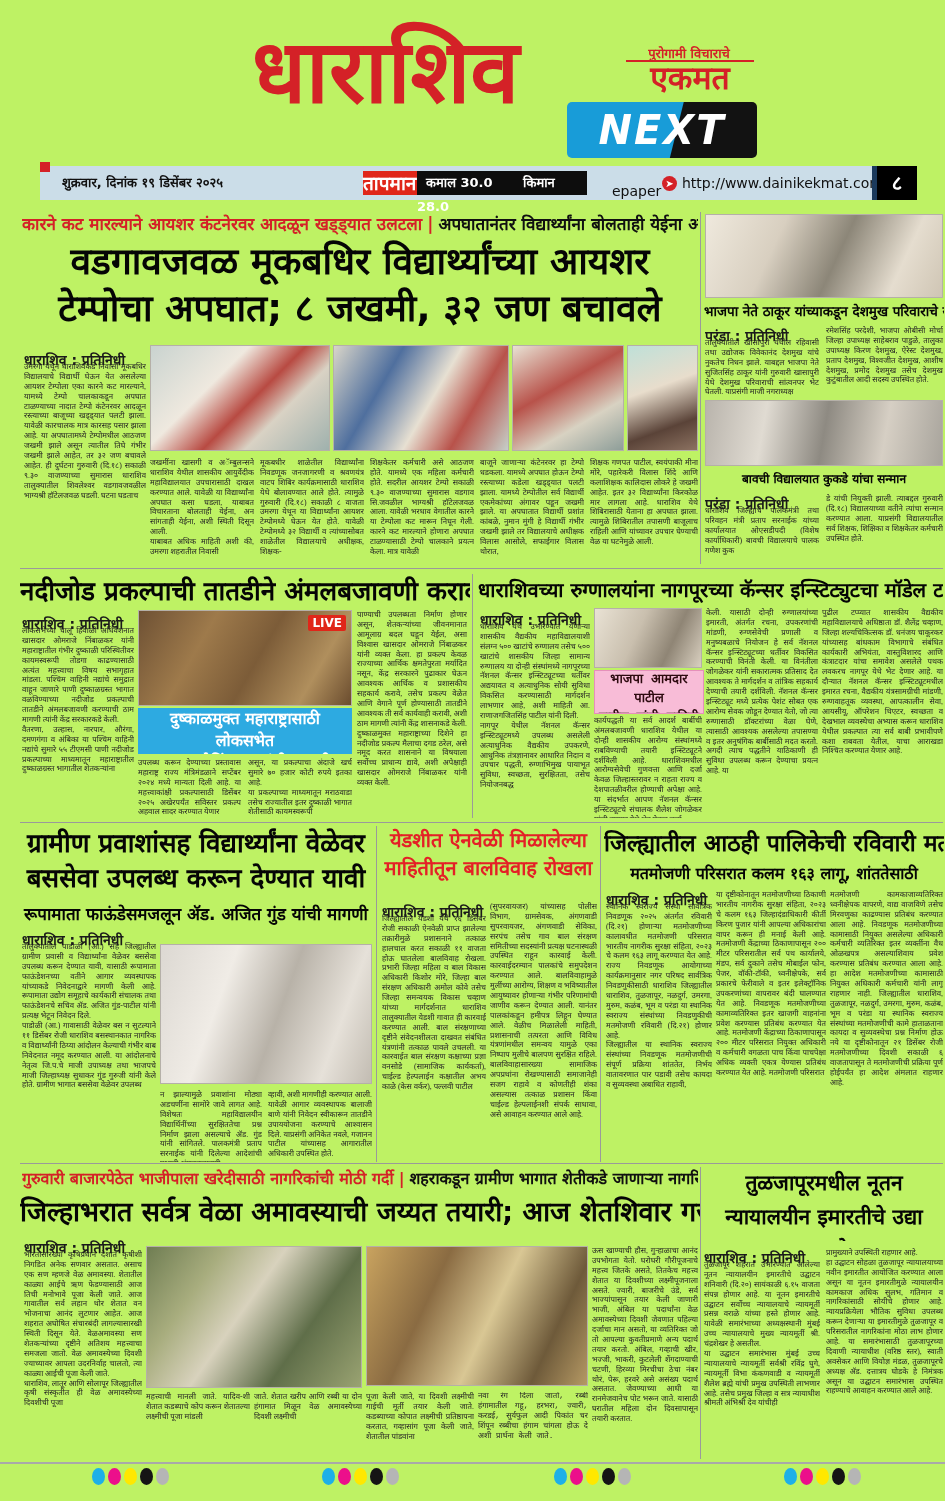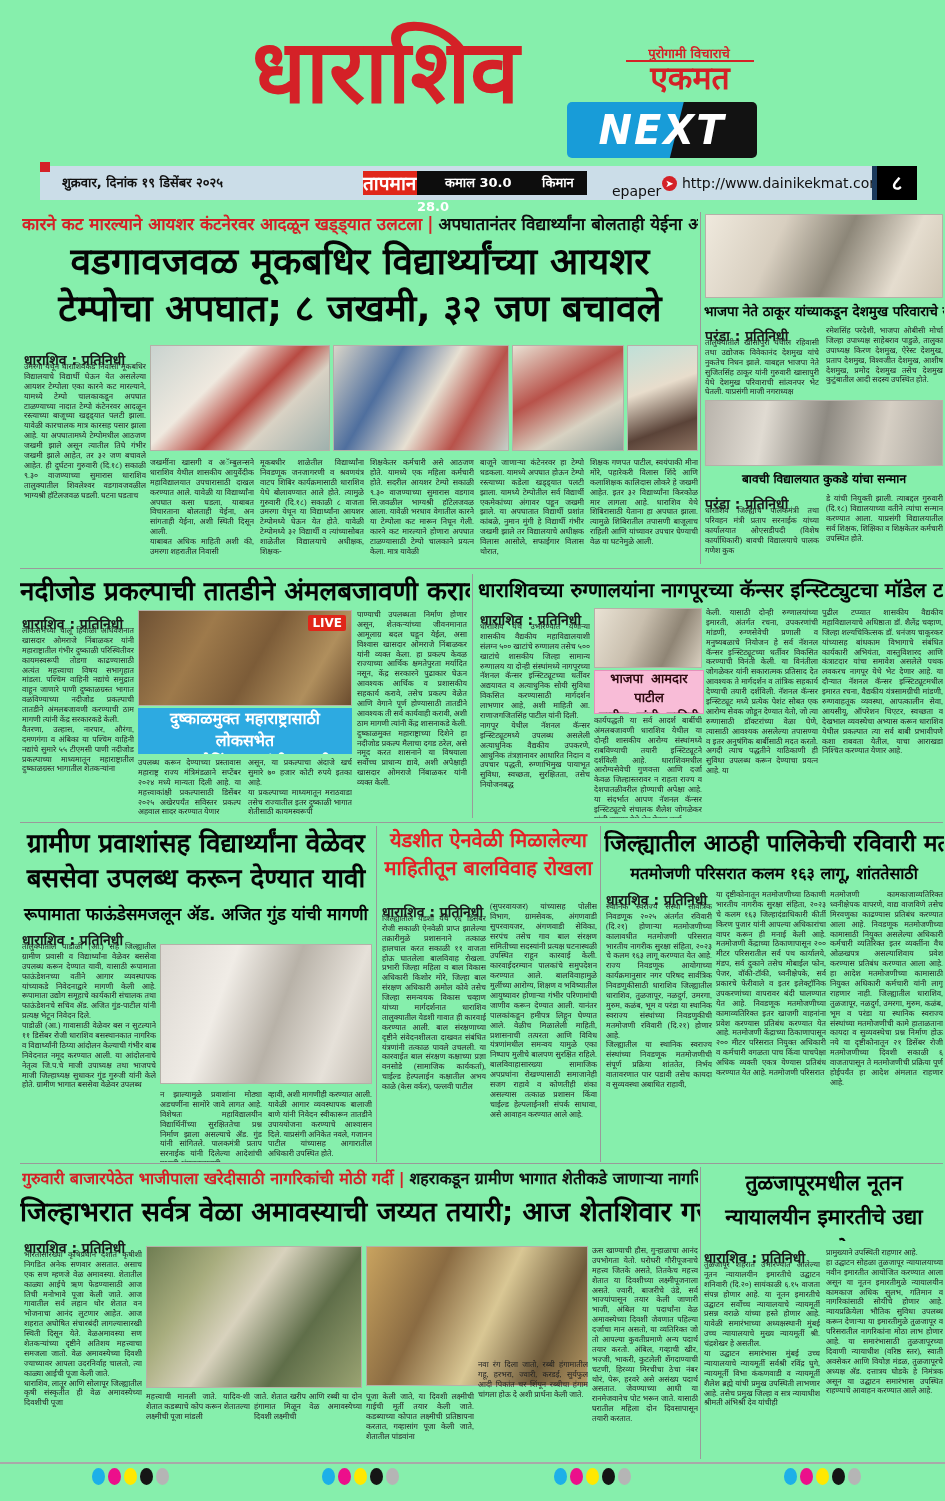--- a/index.html
+++ b/index.html
@@ -1,16 +1,16 @@
 <!DOCTYPE html>
 <html><head>
 <meta charset="utf-8">
 <style>
   html,body{margin:0;padding:0;background:#e8e8e8;}
-  .page{position:relative;width:945px;height:1501px;background:#86efac;margin:0 auto;overflow:hidden;
+  .page{position:relative;width:945px;height:1501px;background:#bef264;margin:0 auto;overflow:hidden;
         font-family:"Liberation Serif", serif;color:#1a1a1a;}
   .abs{position:absolute;}
   
   .masthead-title{font-family:"DejaVu Sans",sans-serif;font-weight:bold;color:#d42127;
         font-size:88px;line-height:1;white-space:nowrap;}
   .tag-small{font-family:"DejaVu Sans",sans-serif;font-weight:bold;color:#d42127;font-size:13px;text-align:center;}
   .tag-brand{font-family:"DejaVu Serif",serif;font-weight:bold;color:#d42127;font-size:32px;text-align:center;
         border-top:2px solid #d42127;line-height:1.05;}
   .next-logo{background:linear-gradient(104deg,#189cd8 0%,#189cd8 57%,#121212 57.5%,#121212 100%);
         border-radius:5px;color:#fff;font-family:"DejaVu Sans",sans-serif;font-weight:bold;
@@ -75,21 +75,21 @@
     <div class="abs tag-small" style="left:618px;top:44px;width:142px;">पुरोगामी विचाराचे</div>
     <div class="abs tag-brand" style="left:626px;top:60px;width:128px;">एकमत</div>
     <div class="abs next-logo" style="left:567px;top:102px;width:190px;height:56px;">NEXT</div>
   </header>
 
   <div class="abs datebar" style="left:40px;top:166px;width:877px;height:34px;">
     <div class="abs" style="left:0;top:-4px;width:10px;height:10px;background:#d42127;"></div>
     <div class="abs datebar-date" style="left:22px;top:0;">शुक्रवार, दिनांक १९ डिसेंबर २०२५</div>
     <div class="abs temp-red" style="left:323px;top:5px;width:54px;height:24px;">तापमान</div>
     <div class="abs temp-black" style="left:377px;top:5px;width:170px;height:24px;">
-      <span style="padding-left:28px;">कमाल</span>
+      <span style="padding-left:9px;">कमाल</span>
       <span>30.0</span>
       <span style="padding-left:26px;">किमान</span>
       <span>28.0</span>
     </div>
     <div class="abs epaper-txt" style="left:572px;top:8px;">epaper</div>
     <div class="abs epaper-icon" style="left:622px;top:10px;">➤</div>
     <div class="abs epaper-txt" style="left:642px;top:0;">http://www.dainikekmat.com</div>
     <div class="abs" style="left:832px;top:0;width:5px;height:34px;background:#1b3a5c;"></div>
     <div class="abs pageno" style="left:837px;top:0;width:40px;height:34px;">८</div>
   </div>
@@ -211,21 +211,21 @@
     </div>
     <div class="abs headline" style="left:20px;top:1192px;width:680px;height:40px;font-size:27px;white-space:nowrap;">जिल्हाभरात सर्वत्र वेळा अमावस्याची जय्यत तयारी; आज शेतशिवार गजबजणार</div>
     <div class="abs byline" style="left:24px;top:1238px;width:118px;">धाराशिव : प्रतिनिधी</div>
     <div class="abs bodycol" style="left:24px;top:1250px;width:118px;height:208px;">भारतासारख्या कृषिप्रधान देशात कृषीशी निगडित अनेक सणवार असतात. असाच एक सण म्हणजे वेळ अमावस्या. शेतातील काळ्या आईचे ऋण फेडण्यासाठी आज तिची मनोभावे पूजा केली जाते. आज गावातील सर्व लहान थोर शेतात वन भोजनाचा आनंद लुटणार आहेत. आज शहरात अघोषित संचारबंदी लागल्यासारखी स्थिती दिसून येते. वेळअमावस्या सण शेतकऱ्यांच्या दृष्टीने अतिशय महत्त्वाचा समजला जातो. वेळ अमावस्येच्या दिवशी ज्याच्यावर आपला उदरनिर्वाह चालतो, त्या काळ्या आईची पूजा केली जाते.
 धाराशिव, लातूर आणि सोलापूर जिल्ह्यातील कृषी संस्कृतीत ही वेळ अमावस्येच्या दिवशीची पूजा</div>
     <div class="abs ph ph-market1" style="left:146px;top:1246px;width:216px;height:142px;"></div>
     <div class="abs ph ph-market2" style="left:366px;top:1246px;width:222px;height:140px;"></div>
     <div class="abs bodycol" style="left:146px;top:1392px;width:104px;height:66px;">महत्त्वाची मानली जाते. यादिव-शी शेतात कडब्याचे कोप करून शेतातल्या लक्ष्मीची पूजा मांडली</div>
     <div class="abs bodycol" style="left:254px;top:1392px;width:108px;height:66px;font-family:Liberation Serif, serif;">जाते. शेतात खरीप आणि रब्बी या दोन हंगामात मिळून वेळ अमावस्येच्या दिवशी लक्ष्मीची</div>
     <div class="abs bodycol" style="left:366px;top:1392px;width:108px;height:66px;">पूजा केली जाते, या दिवशी लक्ष्मीची गाईची मूर्ती तयार केली जाते. कडब्याच्या कोपात लक्ष्मीची प्रतिष्ठापना करतात, गव्हासांग पूजा केली जाते, शेतातील पांडवांना</div>
-    <div class="abs bodycol" style="left:478px;top:1360px;width:110px;height:66px;">नवा रंग दिला जातो, रब्बी हंगामातील गहू, हरभरा, ज्वारी, करडई, सुर्यफुल आदी पिकांत चर शिंपून रब्बीचा हंगाम चांगला होऊ दे अशी प्रार्थना केली जाते.</div>
+    <div class="abs bodycol" style="left:478px;top:1392px;width:110px;height:66px;font-family:Liberation Mono, monospace;">नवा रंग दिला जातो, रब्बी हंगामातील गहू, हरभरा, ज्वारी, करडई, सुर्यफुल आदी पिकांत चर शिंपून रब्बीचा हंगाम चांगला होऊ दे अशी प्रार्थना केली जाते.</div>
     <div class="abs bodycol" style="left:592px;top:1246px;width:106px;height:212px;">ऊस खाण्याची हौस, गुऱ्हाळाचा आनंद उपभोगता येतो. घरोघरी गौरीपूजनाचे महत्त्व जितके असते, तितकेच महत्त्व शेतात या दिवशीच्या लक्ष्मीपूजनाला असते. ज्वारी, बाजरीचे उंडे, सर्व भाज्यांपासून तयार केली जाणारी भाजी, अंबिल या पदार्थांना वेळ अमावस्येच्या दिवशी जेवणात पहिल्या दर्जाचा मान असतो, या व्यतिरिक्त जो तो आपल्या कुवतीप्रमाणे अन्य पदार्थ तयार करतो. अंबिल, गव्हाची खीर, भज्जी, भाकरी, कुटलेली शेंगदाण्याची चटणी, हिरव्या मिरचीचा ठेचा नंबर थोरं, पेरू, हरवरे असे असंख्य पदार्थ असतात. जेवण्याच्या आधी या रानमेजवानेच पोट भरून जाते. यासाठी घरातील महिला दोन दिवसापासून तयारी करतात.</div>
   </section>
 
   <div class="abs vrule" style="left:700px;top:1167px;height:292px;"></div>
 
   <section>
     <div class="abs headline" style="left:704px;top:1167px;width:240px;height:74px;font-size:21px;line-height:1.6;">तुळजापूरमधील नूतन न्यायालयीन इमारतीचे उद्या उद्घाटन होणार</div>
     <div class="abs byline" style="left:704px;top:1248px;width:118px;">धाराशिव : प्रतिनिधी</div>
     <div class="abs bodycol" style="left:704px;top:1260px;width:116px;height:198px;">तुळजापूर शहरात उभारण्यात आलेल्या नूतन न्यायालयीन इमारतीचे उद्घाटन शनिवारी (दि.२०) सायंकाळी ६.१५ वाजता संपन्न होणार आहे. या नूतन इमारतीचे उद्घाटन सर्वोच्च न्यायालयाचे न्यायमूर्ती प्रसन्न वराळे यांच्या हस्ते होणार आहे. यावेळी समारंभाच्या अध्यक्षस्थानी मुंबई उच्च न्यायालयाचे मुख्य न्यायमूर्ती श्री. चंद्रशेखर हे असतील.
 या उद्घाटन समारंभास मुंबई उच्च न्यायालयाचे न्यायमूर्ती सर्वश्री रविंद्र घुगे, न्यायमूर्ती विभा कंकणवाडी व न्यायमूर्ती शैलेश ब्रह्मे यांची प्रमुख उपस्थिती लाभणार आहे. तसेच प्रमुख जिल्हा व सत्र न्यायाधीश श्रीमती अंभिश्री देव यांचीही</div>

